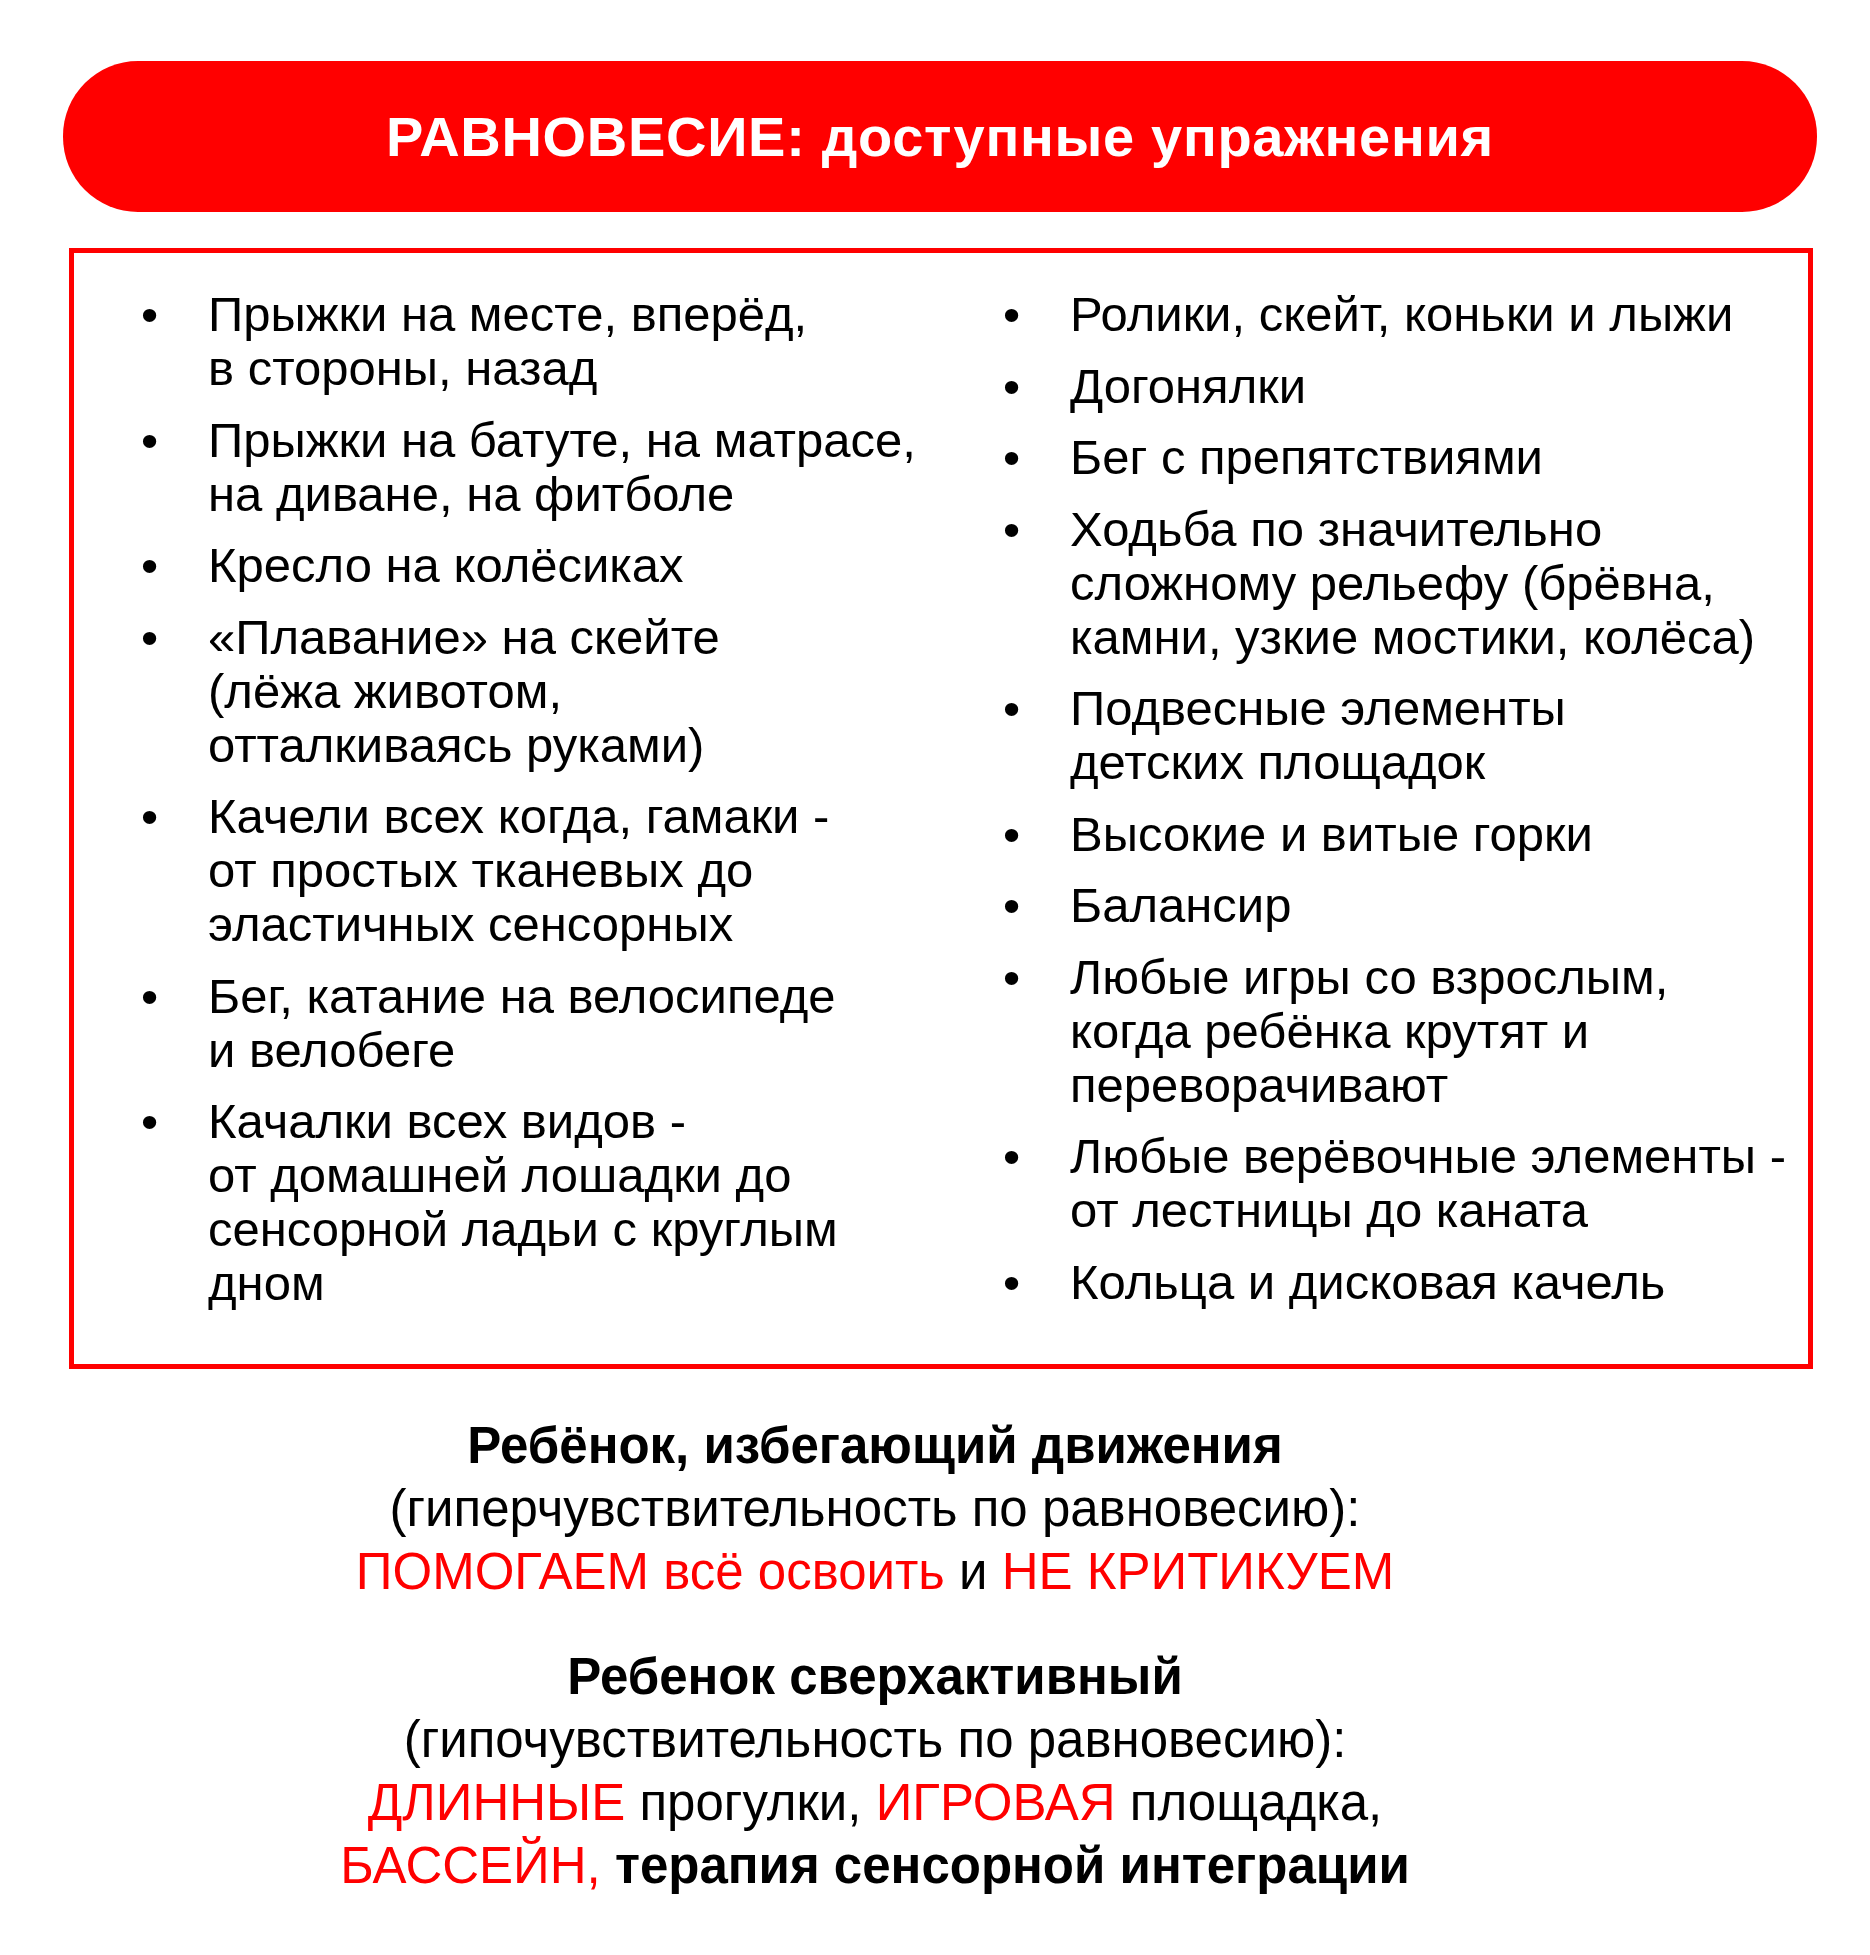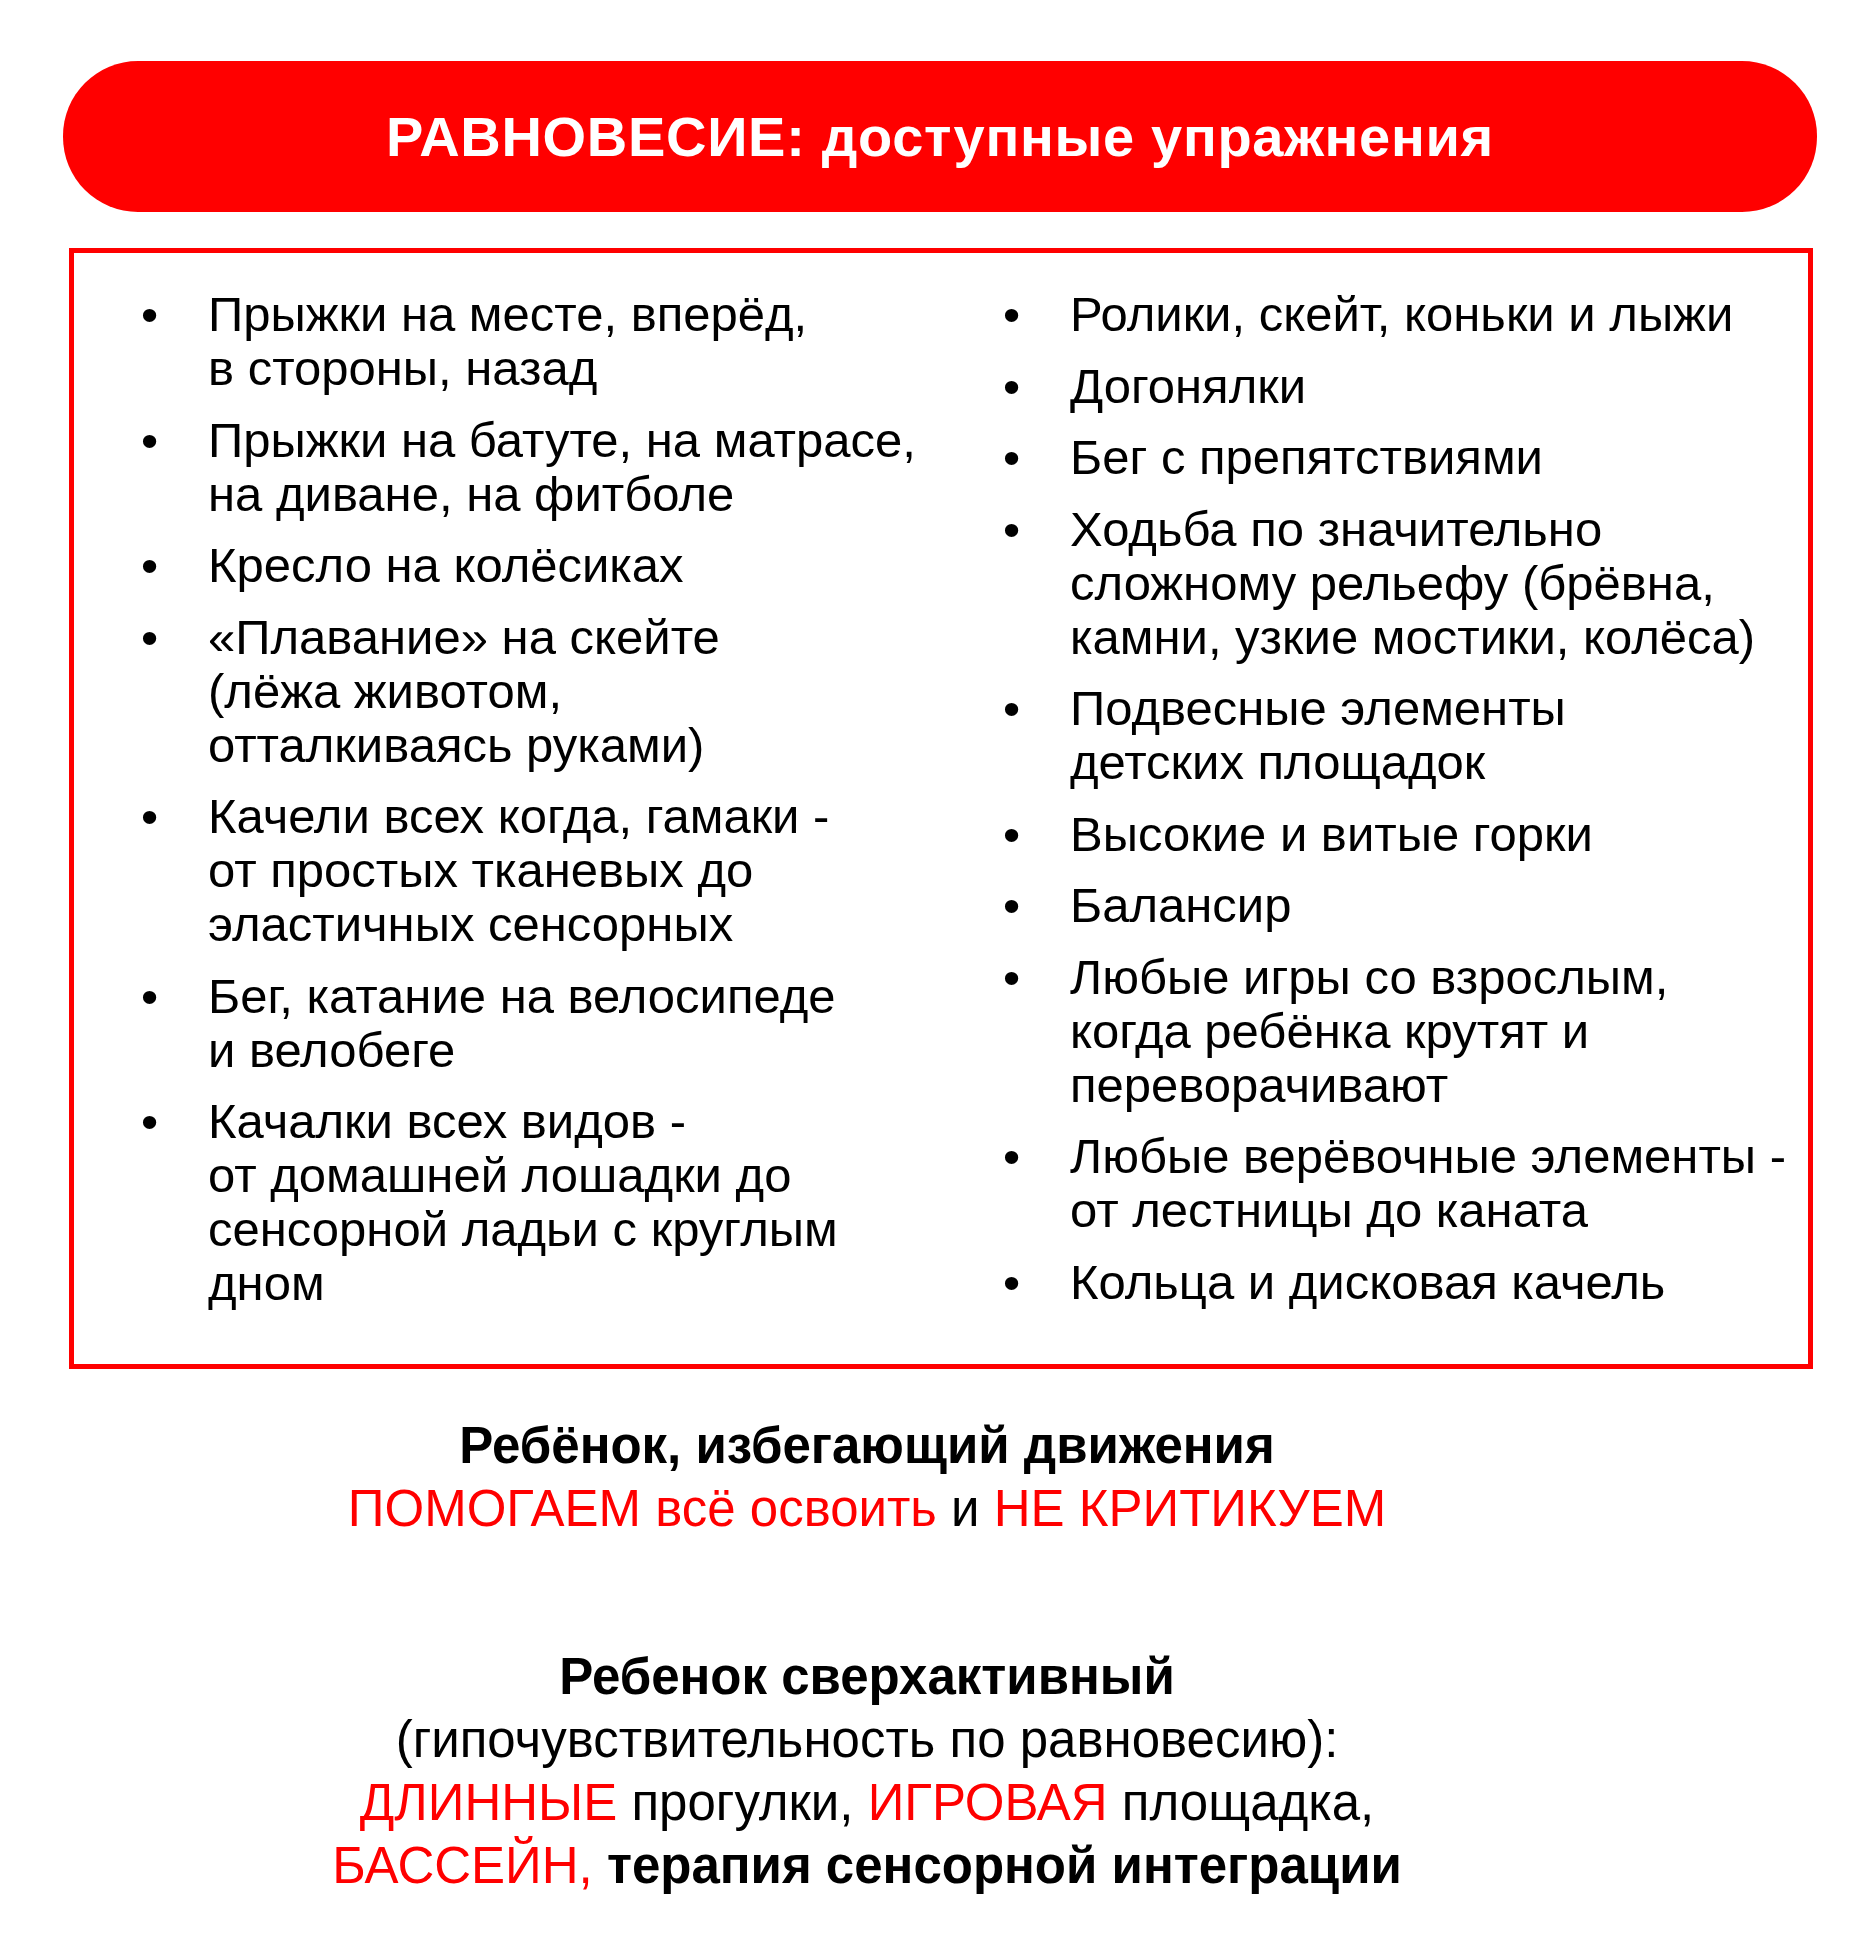--- a/index.html
+++ b/index.html
@@ -10,21 +10,21 @@
   .pill-title { color:#fff; font-weight:bold; font-size:56px; white-space:nowrap; letter-spacing:0.7px; }
   .box { position:absolute; left:69px; top:248px; width:1734px; height:1111px;
          border:5.4px solid #ff0000; background:#fff; }
   .col { position:absolute; top:34px; }
   .col-left { left:67px; width:822px; }
   .col-right { left:929px; width:795px; }
   ul { list-style:none; margin:0; padding:0; }
   li { position:relative; padding-left:67px; font-size:49px; line-height:54px; margin-bottom:17.5px; }
   li .bullet { position:absolute; left:0; top:0; width:40px; text-align:left; }
   li .txt { white-space:pre-line; display:block; }
-  .bottom { position:absolute; left:8px; width:1718px; text-align:center; }
+  .bottom { position:absolute; left:16px; width:1718px; text-align:center; }
   .bline { font-size:51px; line-height:63px; white-space:nowrap; }
   .bold { font-weight:bold; }
   .red { color:#ff0000; font-weight:normal; }
   .blk { color:#000; }
 </style>
 </head>
 <body>
 
 <div class="pill">
   <span class="pill-title">РАВНОВЕСИЕ: доступные упражнения</span>
@@ -120,20 +120,21 @@
       <li>
           <span class="bullet">•</span>
           <span class="txt">Кольца и дисковая качель</span>
         </li>
     </ul>
   </div>
 </div>
 
 <div class="bottom" style="top:1414px;">
   <div class="bline bold">Ребёнок, избегающий движения</div>
+  <div class="bline">(гиперчувствительность по равновесию):</div>
   <div class="bline"><span class="red">ПОМОГАЕМ всё освоить</span><span class="blk" style="white-space:pre;"> и </span><span class="red">НЕ КРИТИКУЕМ</span></div>
 </div>
 
 <div class="bottom" style="top:1645px;">
   <div class="bline bold">Ребенок сверхактивный</div>
   <div class="bline">(гипочувствительность по равновесию):</div>
   <div class="bline"><span class="red">ДЛИННЫЕ</span><span class="blk" style="white-space:pre;"> прогулки, </span><span class="red">ИГРОВАЯ</span><span class="blk" style="white-space:pre;"> площадка,</span></div>
   <div class="bline"><span class="red">БАССЕЙН,</span><span class="blk bold" style="white-space:pre;"> терапия сенсорной интеграции</span></div>
 </div>
 

